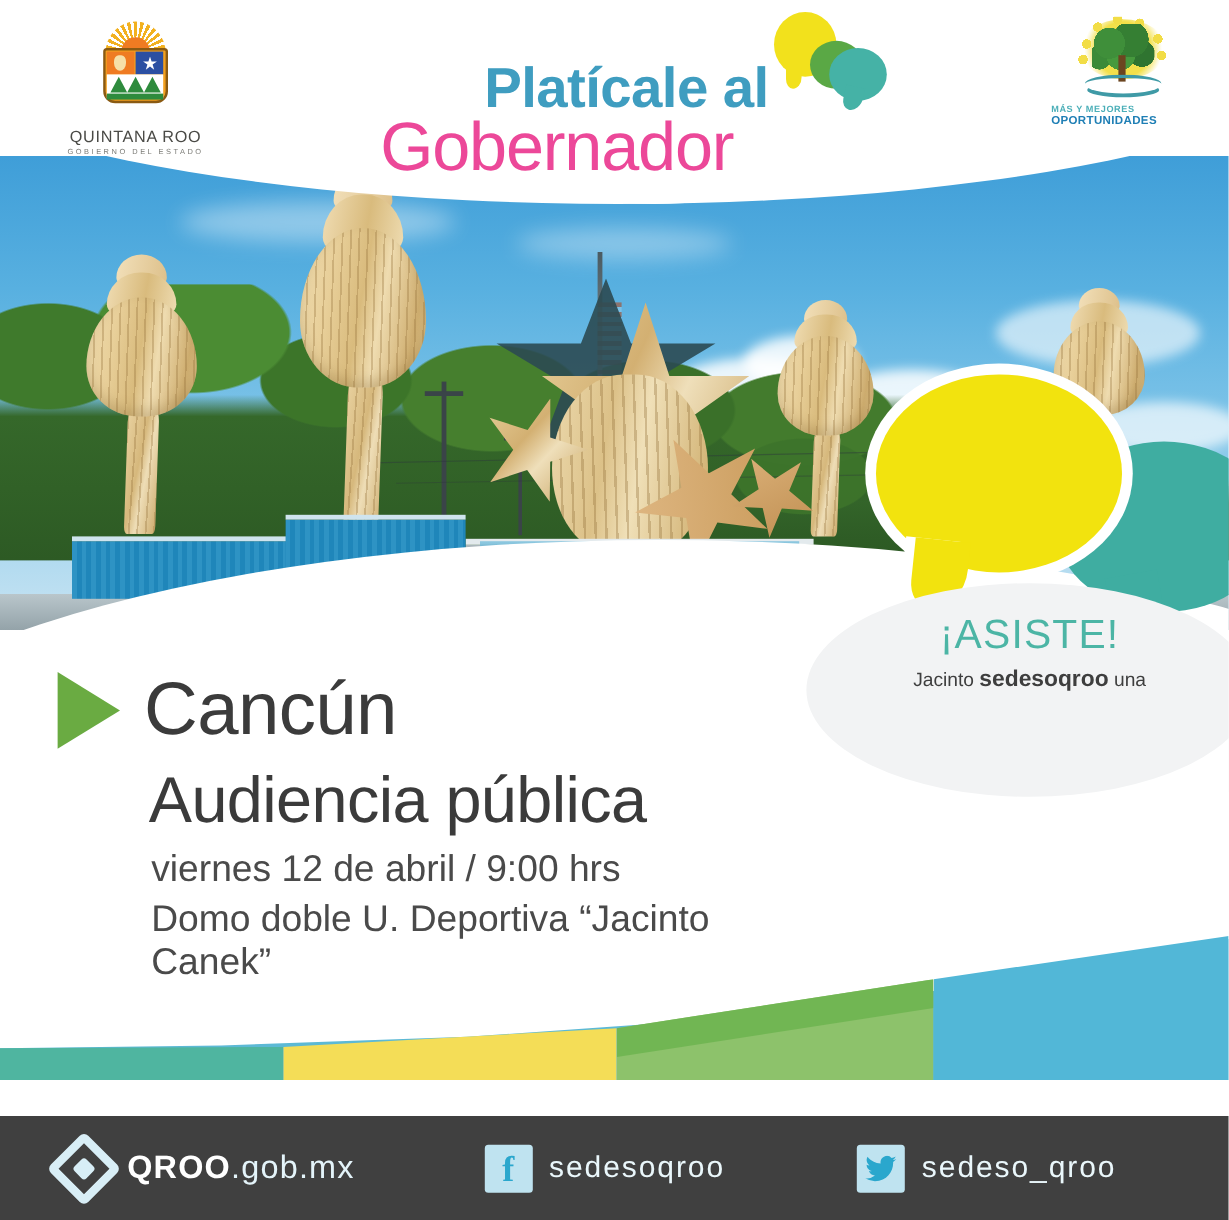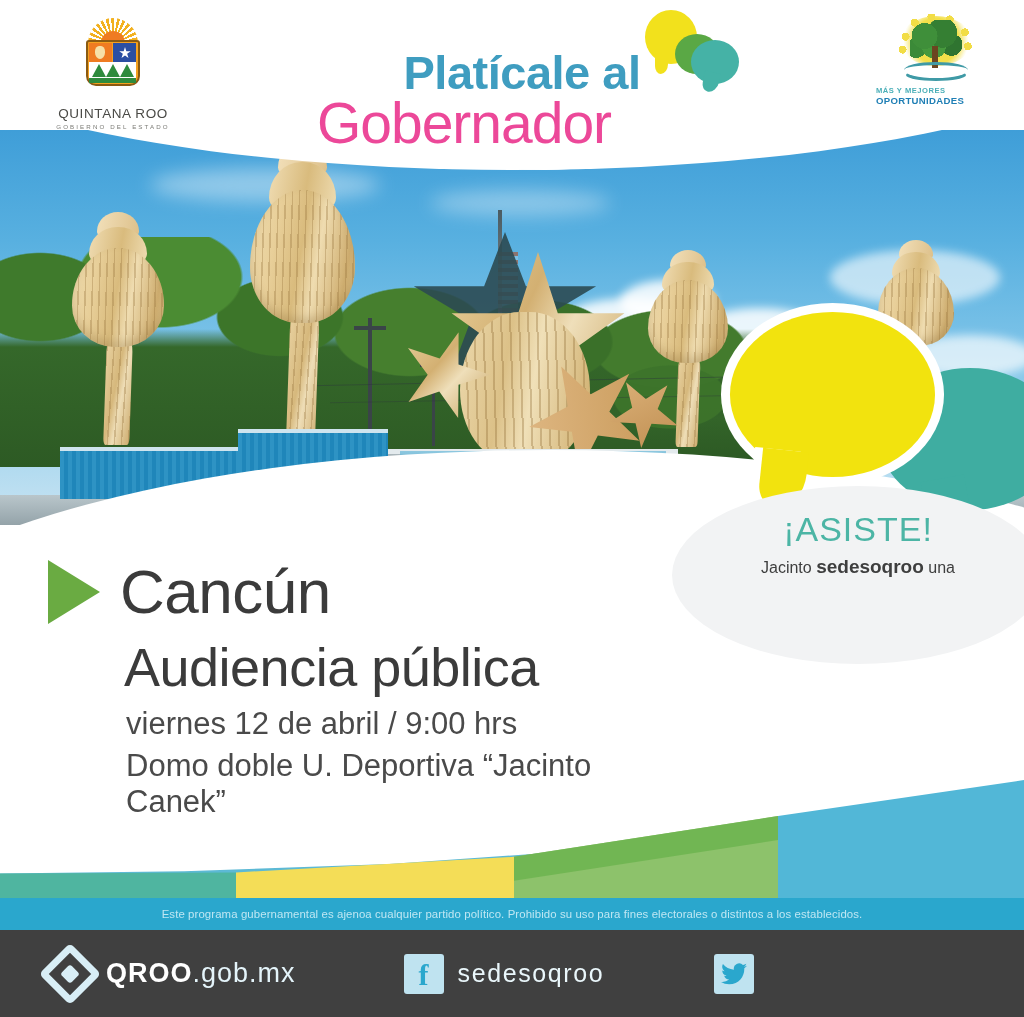--- a/index.html
+++ b/index.html
@@ -589,23 +589,20 @@
 
   <div class="band-wrap">
     <div class="band-blue"></div>
     <div class="seg seg-teal"></div>
     <div class="seg seg-yellow"></div>
     <div class="seg seg-green"></div>
     <div class="seg seg-green2"></div>
     <div class="seg seg-blue"></div>
   </div>
 
-  <div class="disclaimer-bar">
-    <div class="disclaimer">Este programa gubernamental es ajenoa cualquier partido político. Prohibido su uso para fines electorales o distintos a los establecidos.</div>
-  </div>
 
   <div class="footer">
 
     <div class="f-item f-qroo">
       <div class="diamond"></div>
       <div class="f-label"><b>QROO</b><span class="dim">.gob.mx</span></div>
     </div>
 
     <div class="f-item f-fb">
       <div class="sq">
@@ -613,16 +610,17 @@
         </div>
       <div class="handle">sedesoqroo</div>
     </div>
 
     <div class="f-item f-tw">
       <div class="sq">
         <svg class="tw-b" viewBox="0 0 24 20" aria-hidden="true">
           <path fill="#2aa7cd" d="M24 2.4c-.9.4-1.8.7-2.8.8 1-.6 1.8-1.6 2.2-2.7-1 .6-2 1-3.1 1.2A4.9 4.9 0 0 0 11.9 6c-4.1-.2-7.7-2.2-10.1-5.2-.4.7-.7 1.6-.7 2.5 0 1.7.9 3.2 2.2 4.1-.8 0-1.6-.2-2.2-.6 0 2.4 1.7 4.4 4 4.8-.4.1-.9.2-1.3.2-.3 0-.6 0-.9-.1.6 2 2.4 3.4 4.6 3.4A9.9 9.9 0 0 1 0 17.3 14 14 0 0 0 7.5 19.5c9.1 0 14-7.5 14-14v-.7c1-.7 1.8-1.6 2.5-2.4z"></path>
         </svg>
       </div>
+      <div class="handle">sedeso_qroo</div>
     </div>
   </div>
 
 </div>
 
 </body></html>

